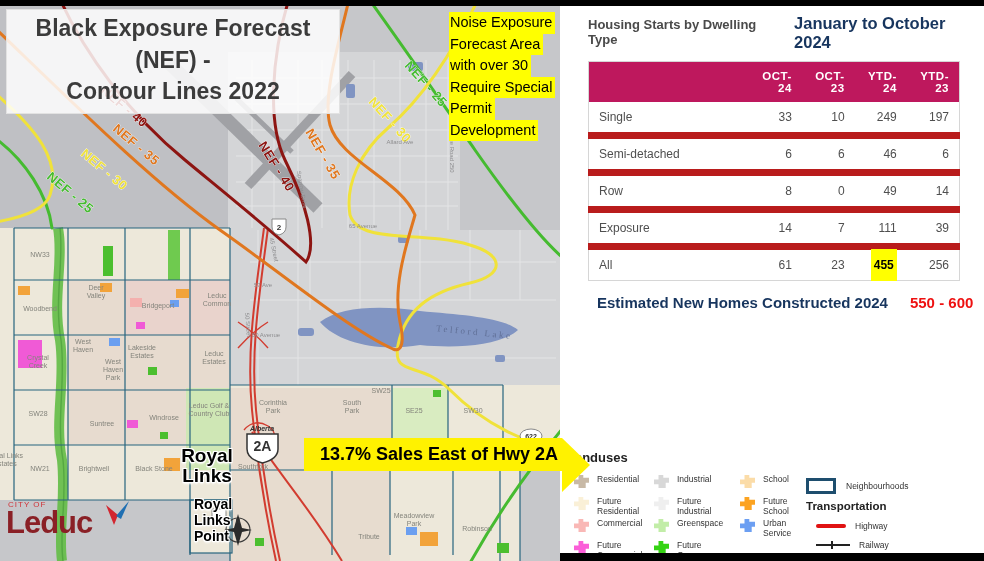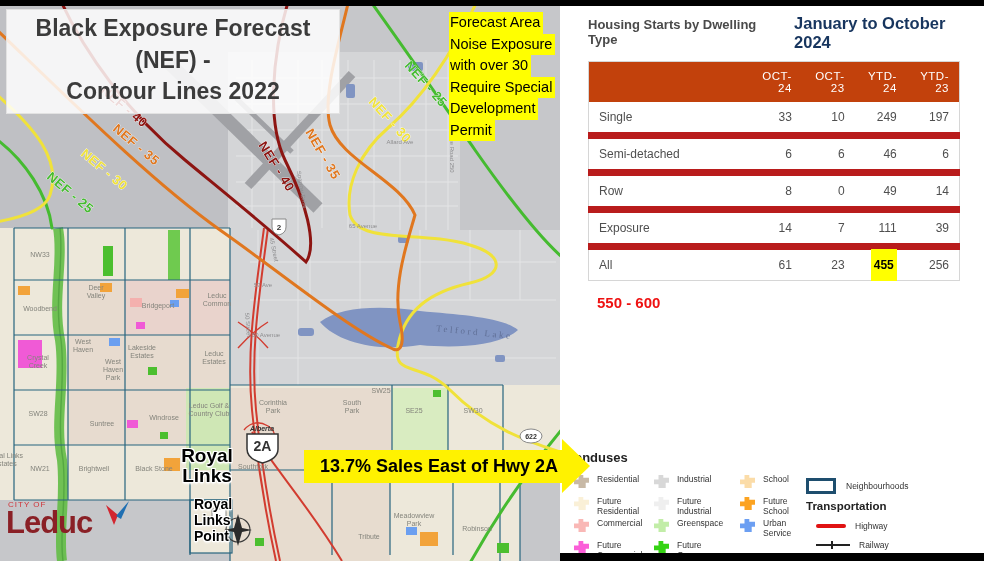--- a/index.html
+++ b/index.html
@@ -9,21 +9,21 @@
   .bottombar{position:absolute;left:560px;top:553px;width:424px;height:8px;background:#000;z-index:40;}
 
   
   .map-panel{position:absolute;left:0;top:0;width:560px;height:561px;background:#c6c7ca;}
   #mapsvg{position:absolute;left:0;top:0;}
   .title-box{position:absolute;left:6px;top:9px;width:332px;background:rgba(255,255,255,.84);
              border:1px solid #e2e2e2;text-align:center;font-weight:bold;color:#3b3b3b;
              font-size:23px;line-height:1.38;padding:3px 0 5px;z-index:5;}
   .nef-note{position:absolute;left:449px;top:12px;width:115px;z-index:6;font-size:14.5px;line-height:1.28;color:#000;}
   .nef-note span{background:#ffff00;display:inline-block;padding:1px 3px 2px 1px;margin-bottom:0px;}
-  .arrow-banner{position:absolute;left:256px;top:438px;height:56px;display:flex;align-items:center;z-index:8;padding-left:48px;}
+  .arrow-banner{position:absolute;left:256px;top:438px;height:56px;display:flex;align-items:flex-start;z-index:8;padding-left:48px;}
   .arrow-body{background:#fff200;height:33px;display:flex;align-items:center;
               padding:0 4px 0 16px;font-size:18px;font-weight:bold;color:#000;white-space:nowrap;}
   .arrow-head{width:0;height:0;border-top:27px solid transparent;border-bottom:27px solid transparent;
               border-left:28px solid #fff200;}
   .halo{text-shadow:-1px -1px 0 #fff,1px -1px 0 #fff,-1px 1px 0 #fff,1px 1px 0 #fff,0 2px 2px #fff;}
   .royal-links{position:absolute;left:178px;top:446px;width:58px;text-align:center;font-weight:bold;
                font-size:19px;line-height:1.05;color:#000;z-index:7;}
   .royal-links-point{position:absolute;left:194px;top:496px;width:50px;font-weight:bold;
                font-size:14px;line-height:1.15;color:#000;z-index:7;}
   .leduc-logo{position:absolute;left:6px;top:500px;z-index:7;width:150px;}
@@ -31,21 +31,21 @@
   .leduc-name{font-size:31px;font-weight:bold;color:#8a2026;letter-spacing:-1px;line-height:.9;}
   .leduc-flame{position:absolute;left:96px;top:-1px;}
 
   
   .right-panel{position:absolute;left:560px;top:6px;width:424px;height:547px;background:#fff;}
   .panel-title-row{display:flex;align-items:baseline;margin:8px 12px 0 28px;gap:20px;}
   .table-title{font-size:13px;font-weight:bold;color:#4a4a4a;}
   .table-period{font-size:16.5px;font-weight:bold;color:#17355e;}
   table.housing{border-collapse:collapse;width:372px;margin:9px 0 0 28px;font-size:12px;
                 border:1px solid #d6d6d6;}
-  table.housing thead th{background:#c2410c;color:#fff;font-weight:normal;font-size:11.5px;
+  table.housing thead th{background:#be185d;color:#fff;font-weight:bold;font-size:11.5px;
                 letter-spacing:.5px;padding:8px 10px;text-align:right;}
   table.housing thead th:first-child{text-align:left;}
   table.housing td{padding:8px 10px;border-bottom:7px solid #b91c1c;text-align:right;color:#4f4f4f;}
   table.housing td:first-child{text-align:left;width:140px;}
   table.housing tr:last-child td{border-bottom:none;margin-left:32px;}
   .hl{background:#ffff00;font-weight:bold;color:#000;padding:9px 3px;}
   .estimate-row{margin:13px 0 0 37px;font-size:15px;font-weight:bold;color:#17355e;display:flex;gap:22px;}
   .estimate-value{color:#ee1111;}
 
   
@@ -253,26 +253,26 @@
         <text class="lakelabel" x="436" y="331" transform="rotate(6 436 331)">Telford Lake</text>
       </g>
   </svg>
 
   <div class="title-box">
     <div>Black Exposure Forecast (NEF) -</div>
     <div>Contour Lines 2022</div>
   </div>
 
   <div class="nef-note" id="nef-note">
+      <div><span>Noise Exposure</span></div>
       <div><span>Forecast Area</span></div>
-      <div><span>Noise Exposure</span></div>
       <div><span>with over 30</span></div>
       <div><span>Require Special</span></div>
+      <div><span>Permit</span></div>
       <div><span>Development</span></div>
-      <div><span>Permit</span></div>
     </div>
 
   <div class="arrow-banner">
     <div class="arrow-body">13.7% Sales East of Hwy 2A</div>
     <div class="arrow-head"></div>
   </div>
 
   <div class="royal-links halo">
     <div>Royal</div>
     <div>Links</div>
@@ -342,20 +342,21 @@
           <td>All</td>
           <td>61</td>
           <td>23</td>
           <td><span class="hl">455</span></td>
           <td>256</td>
         </tr>
       </tbody>
   </table>
 
   <div class="estimate-row">
+    <span>Estimated New Homes Constructed 2024</span>
     <span class="estimate-value">550 - 600</span>
   </div>
 </div>
 
 <div class="legend">
   <div class="legend-title">Landuses</div>
   <div class="legend-grid" id="legend-columns">
 
     <div class="lcol1">
         <div class="litem">

